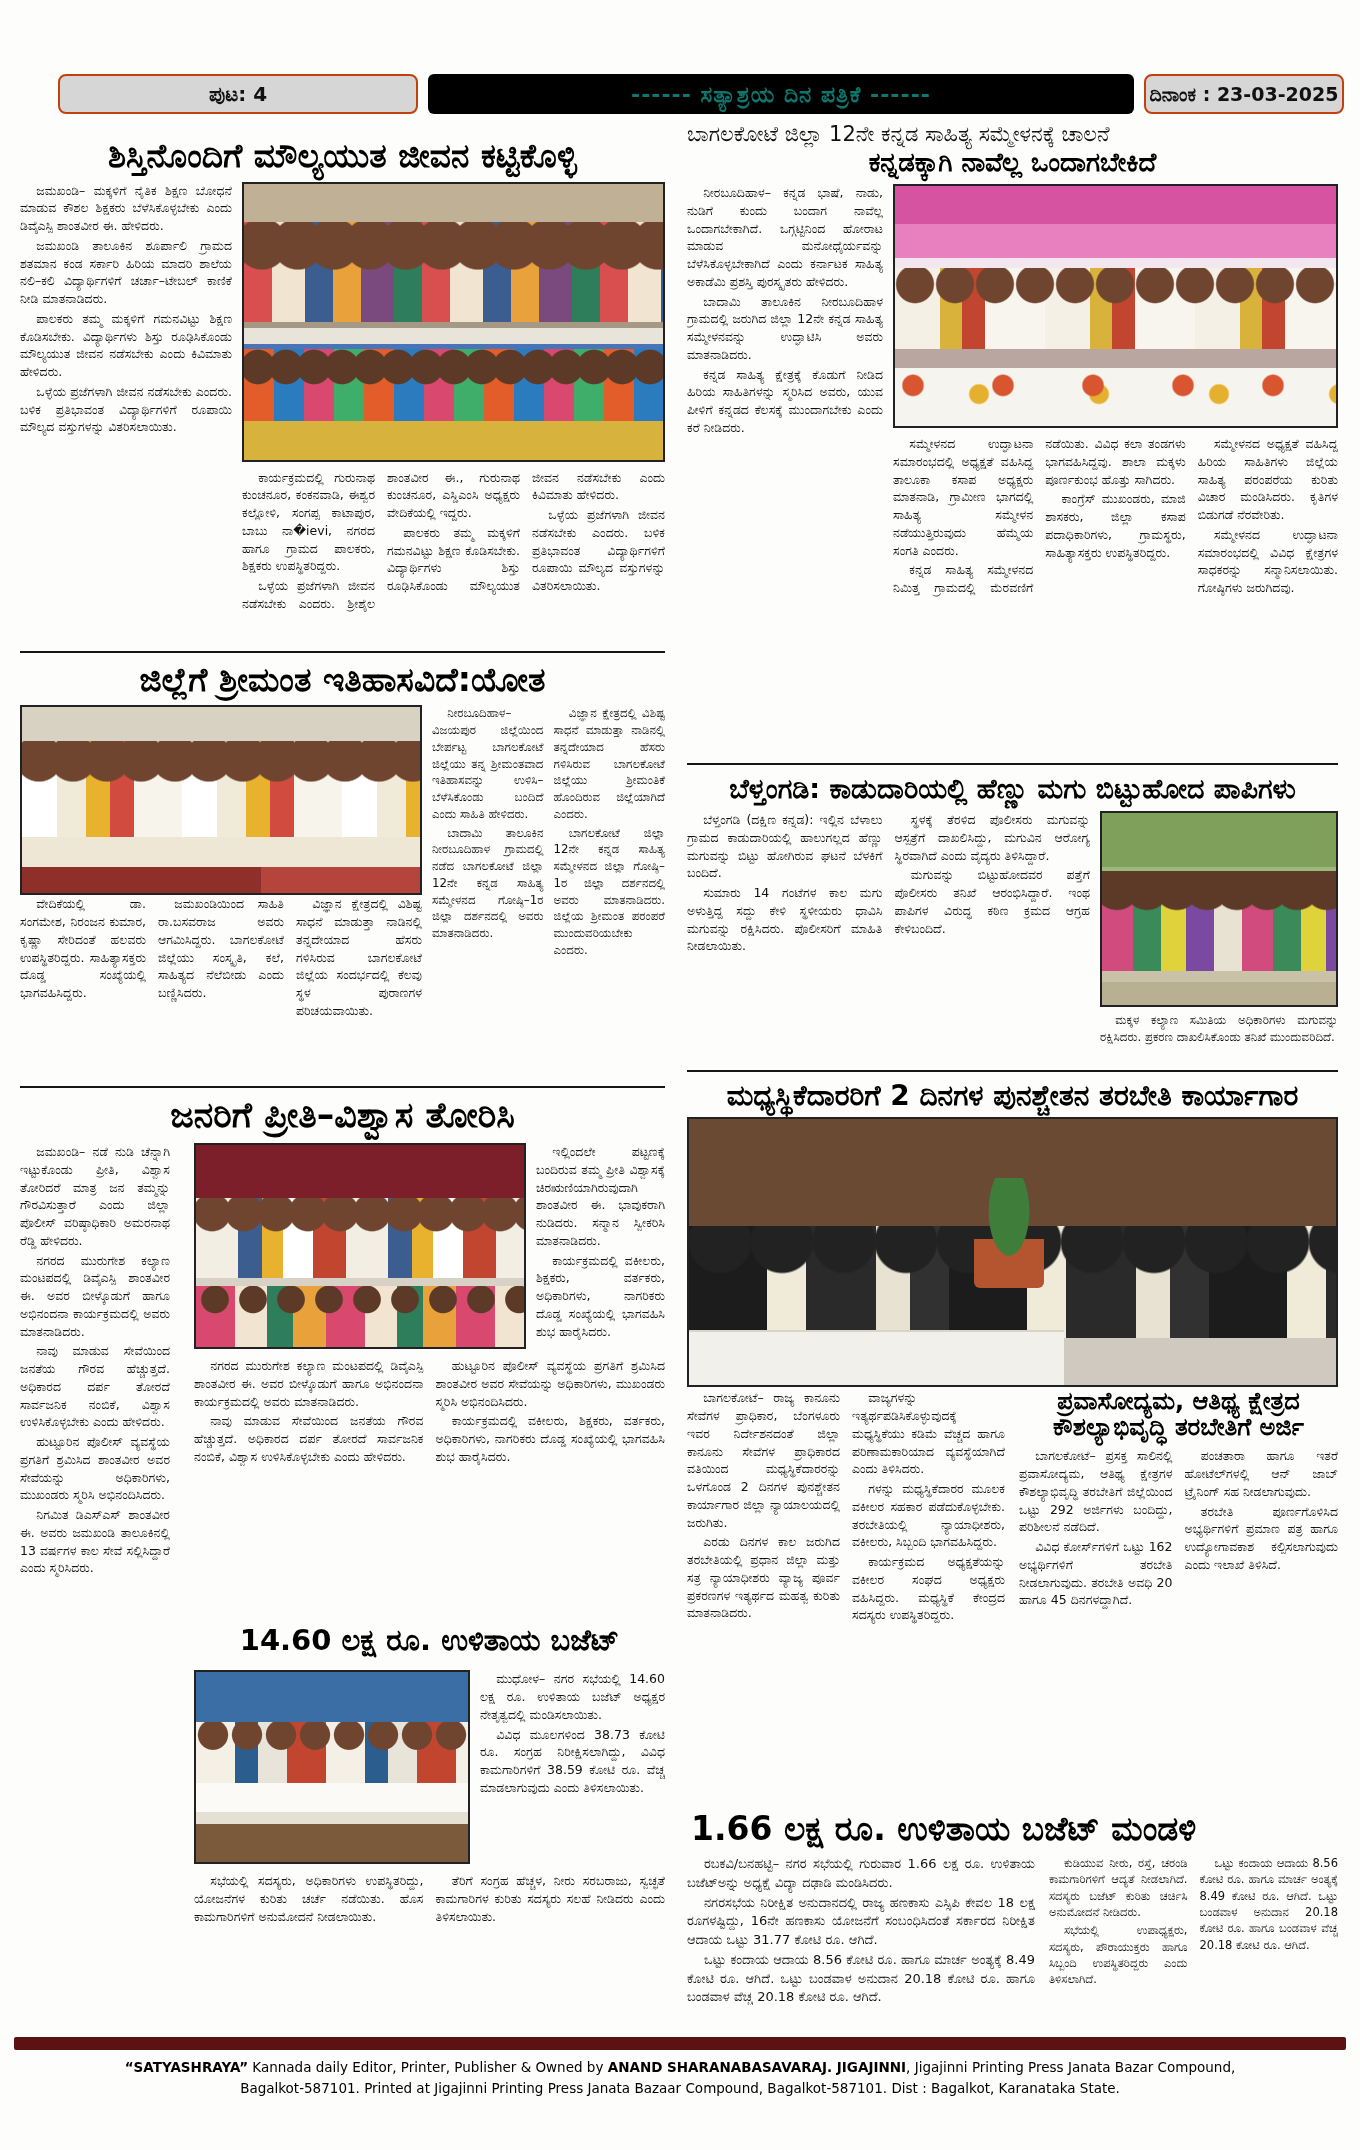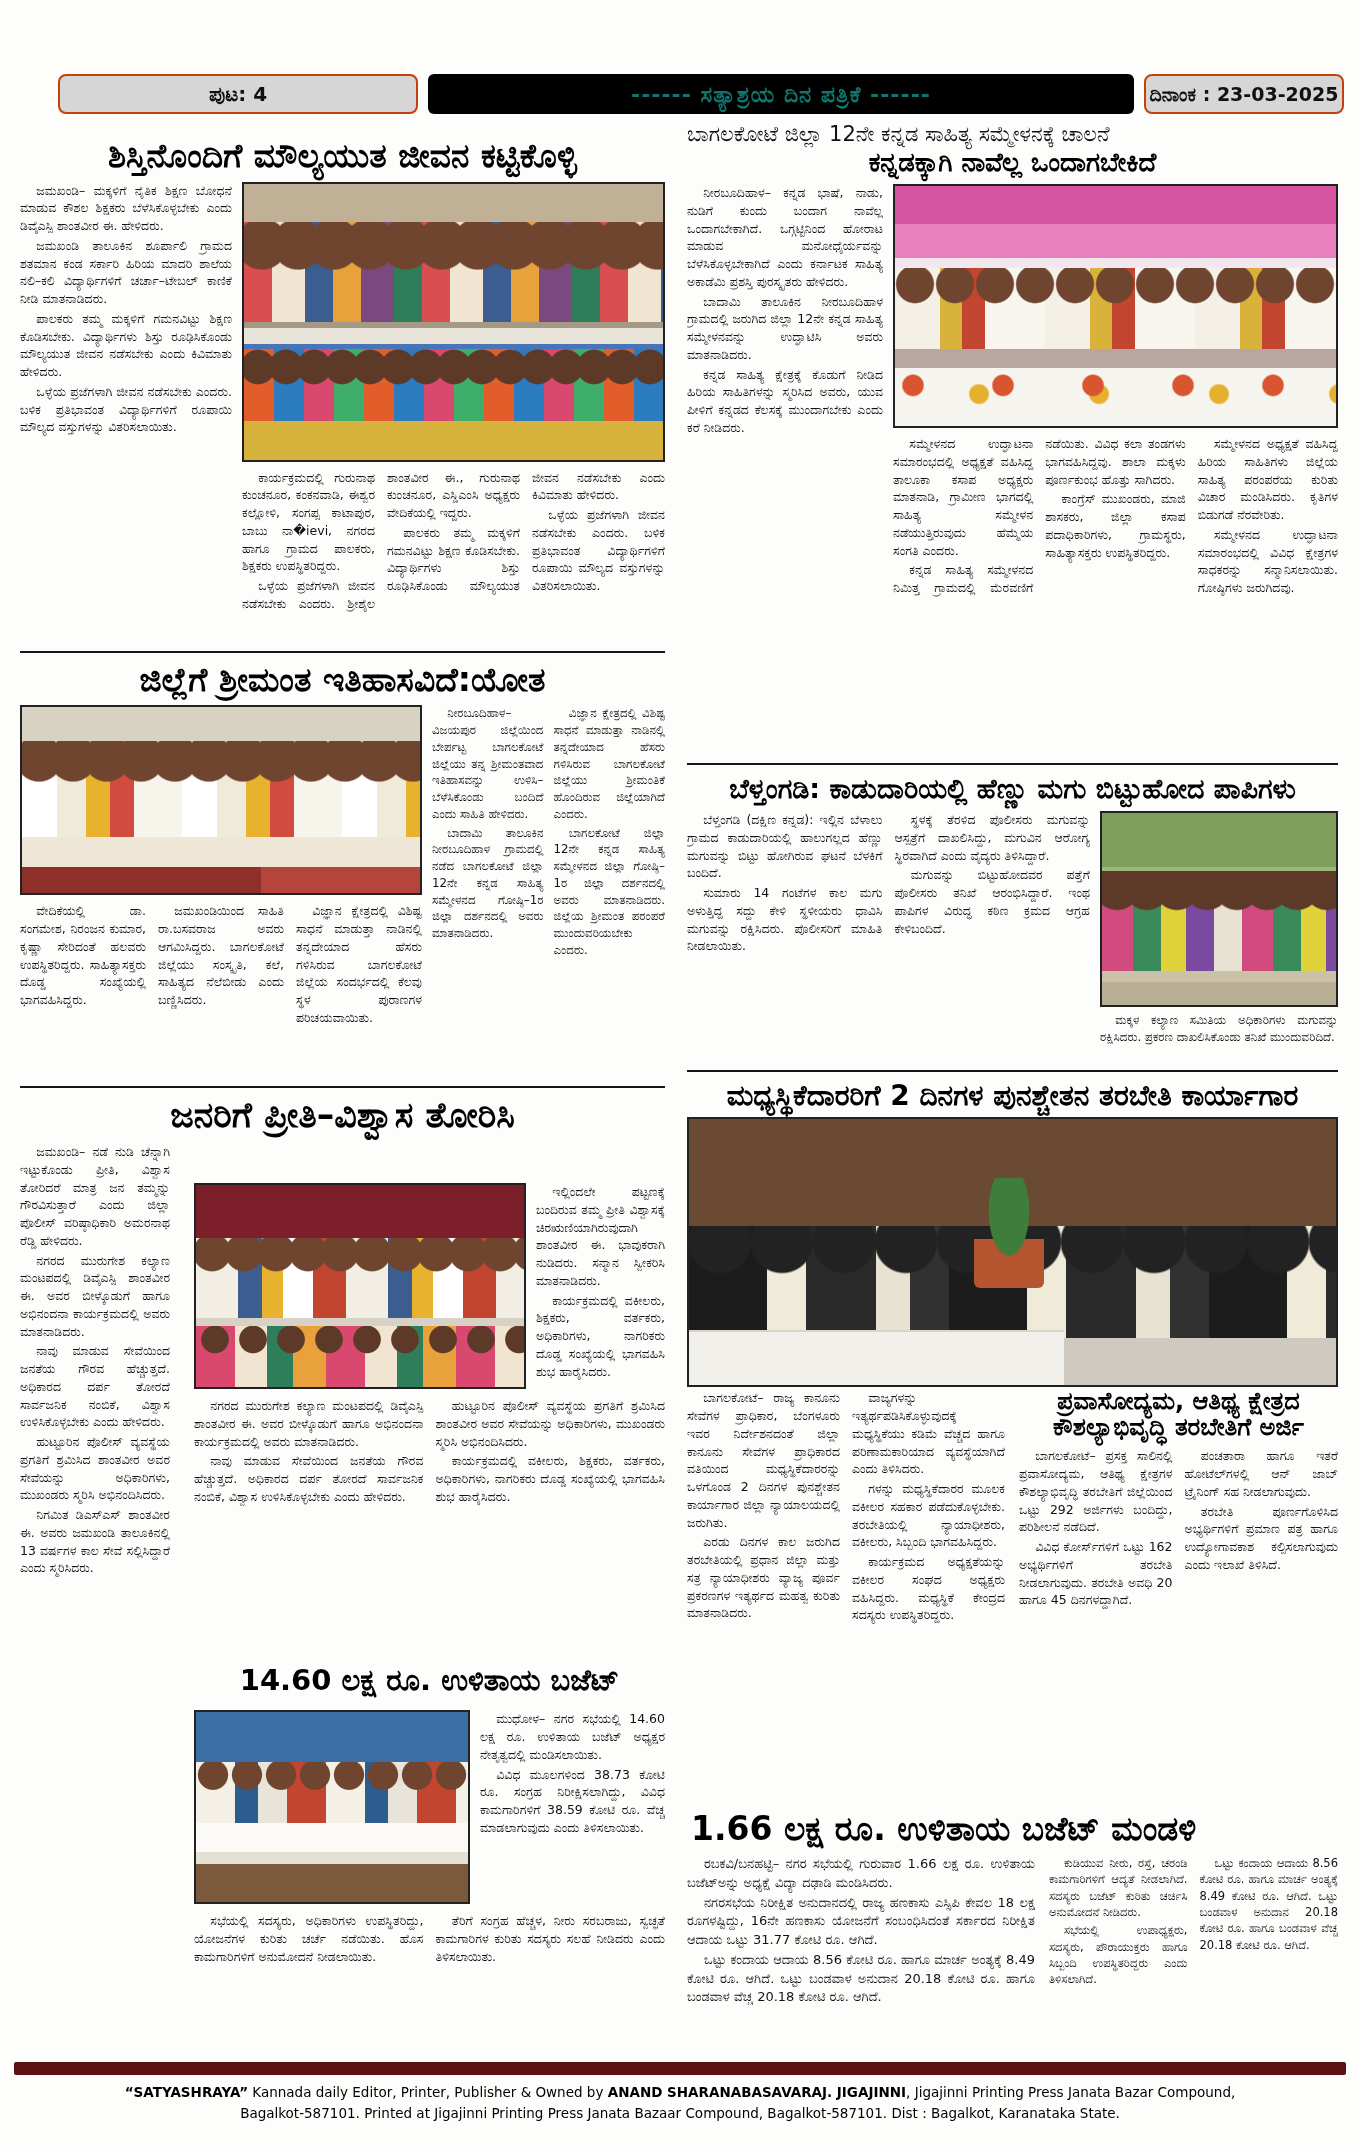--- a/index.html
+++ b/index.html
@@ -38,27 +38,27 @@
   .small p { font-size:11.8px; }
   .body-txt { overflow:hidden; }
 
   
   .a1-body { display:flex; gap:10px; height:460px; }
   .a1-first { width:212px; }
   .a1-rest { flex:1; display:flex; flex-direction:column; gap:7px; }
   .a1-cols { column-count:3; column-gap:12px; flex:1; }
 
   .a2-body { display:flex; gap:10px; height:372px; }
-  .a2-left { width:402px; display:flex; flex-direction:column; gap:7px; }
+  .a2-left { width:402px; display:flex; flex-direction:column; gap:0; }
   .a2-cols { column-count:3; column-gap:12px; flex:1; }
   .a2-right { flex:1; column-count:2; column-gap:10px; }
 
   .a34-wrap { display:flex; gap:24px; }
   .colA { width:150px; height:878px; }
-  .rightRegion { flex:1; display:flex; flex-direction:column; gap:8px;margin-top:40px; }
+  .rightRegion { flex:1; display:flex; flex-direction:column; gap:8px; }
   .a3-row { display:flex; gap:10px; height:206px; }
   .a3-colB { flex:1; }
   .a3-cols { column-count:2; column-gap:12px; height:258px; }
   .a4-row { display:flex; gap:10px; height:194px; }
   .a4-colB { flex:1; }
   .a4-cols { column-count:2; column-gap:12px; height:134px; }
 
   .a5-body { display:flex; gap:10px; height:570px; }
   .a5-first { width:196px; }
   .a5-rest { flex:1; display:flex; flex-direction:column; gap:7px; }

